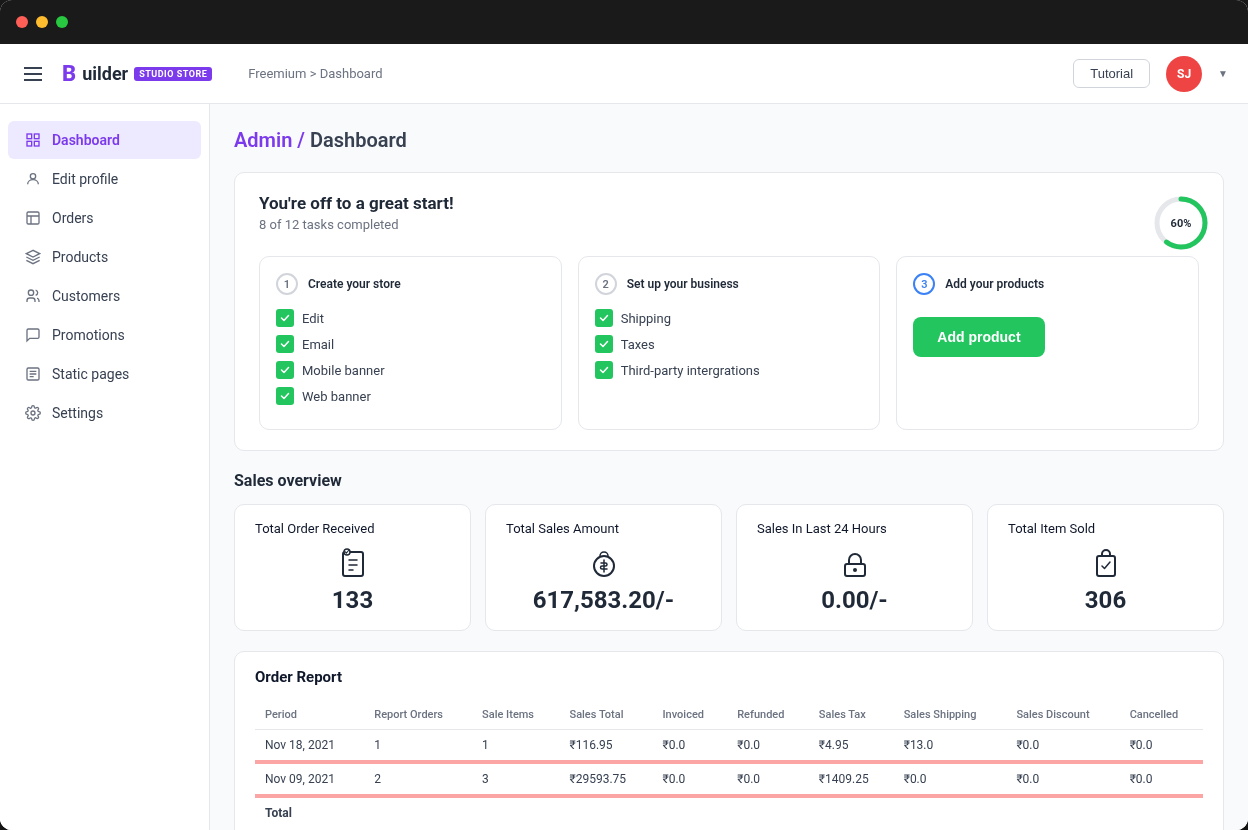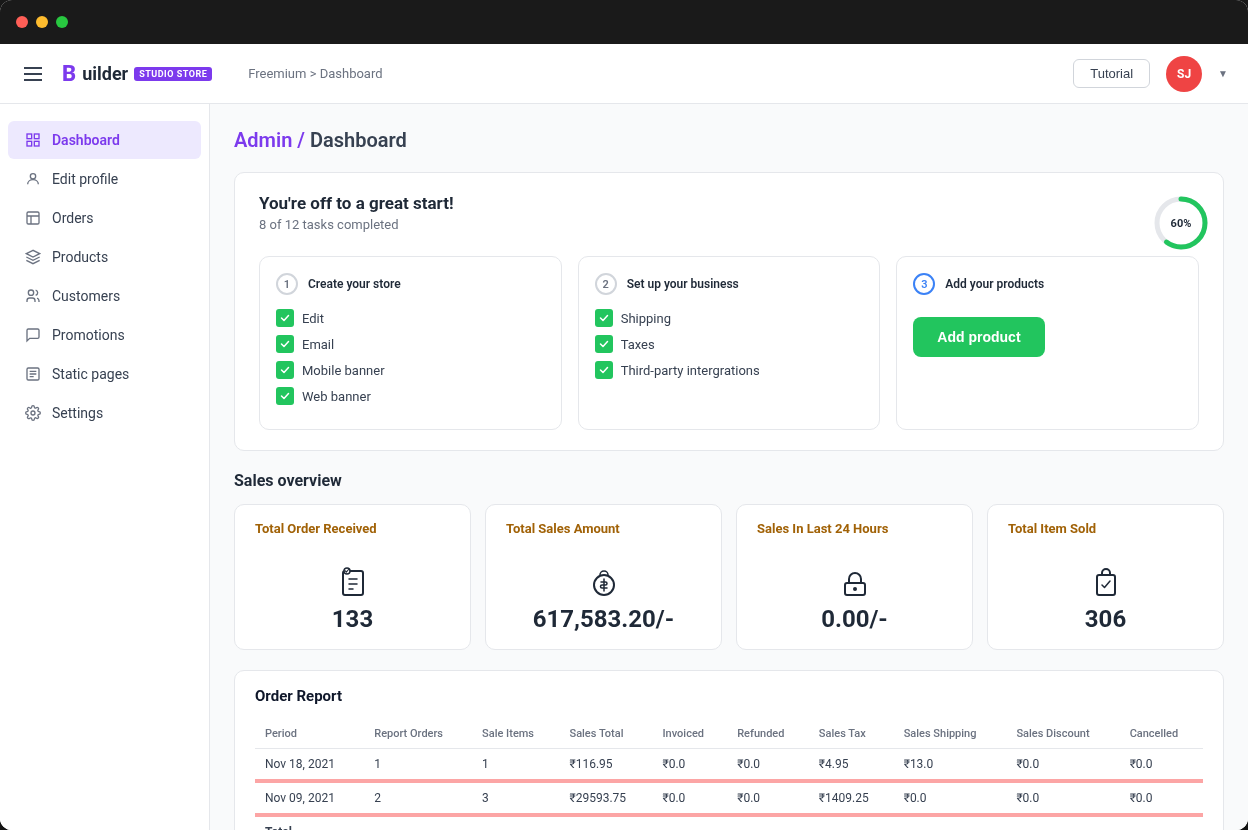--- a/index.html
+++ b/index.html
@@ -65,21 +65,21 @@
     
     .progress-circle { position: absolute; top: 20px; right: 12px; width: 60px; height: 60px; }
     .progress-circle svg { transform: rotate(-90deg); }
     .progress-label { position: absolute; top: 50%; left: 50%; transform: translate(-50%, -50%); font-size: 11px; font-weight: 700; color: #1f2937; }
     
     
     .section-title { font-size: 16px; font-weight: 700; color: #1f2937; margin-bottom: 14px; }
     
     .stats-grid { display: grid; grid-template-columns: repeat(4, 1fr); gap: 14px; margin-bottom: 20px; }
     .stat-card { background: #fff; border: 1px solid #e5e7eb; border-radius: 10px; padding: 16px 20px; }
-    .stat-label { font-size: 13px; font-weight: 700; color: #a16207; margin-bottom: 25px; }
+    .stat-label { font-size: 13px; font-weight: 400; color: #0f172a; margin-bottom: 6px; }
     .stat-bottom { display: flex; align-items: center; justify-content: space-between; flex-direction: column; }
     .stat-icon { width: 44px; height: 44px; display: flex; align-items: center; justify-content: center; }
     .stat-value { font-size: 24px; font-weight: 700; color: #1f2937; }
     
     
     .order-report { background: #fff; border: 1px solid #e5e7eb; border-radius: 10px; padding: 16px 20px; }
     .report-title { font-size: 15px; font-weight: 700; color: #0f172a; margin-bottom: 14px; }
     table { width: 100%; border-collapse: collapse; font-size: 12px; }
     thead tr { border-bottom: 1px solid #e5e7eb; }
     th { padding: 8px 10px; text-align: left; color: #6b7280; font-weight: 500; font-size: 11px; }

